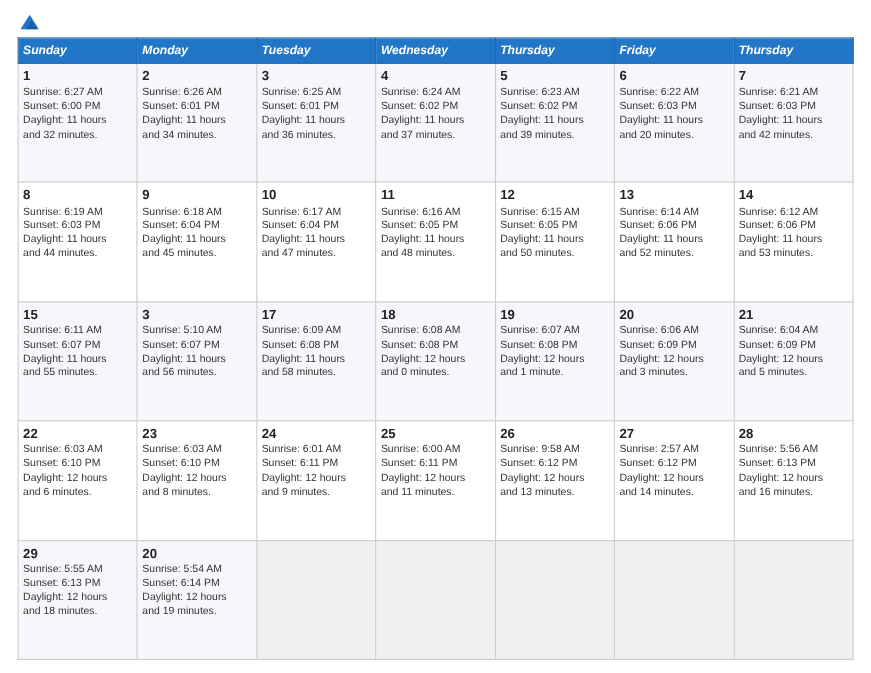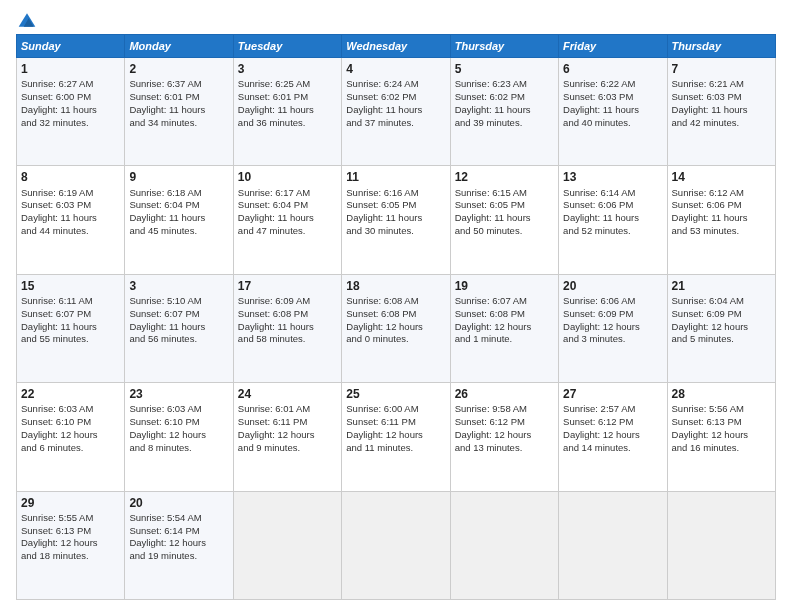--- a/index.html
+++ b/index.html
@@ -142,21 +142,21 @@
     <tr>
           <td class="">
             <span class="day-num">1</span>
             <div>Sunrise: 6:27 AM</div>
             <div>Sunset: 6:00 PM</div>
             <div>Daylight: 11 hours</div>
             <div>and 32 minutes.</div>
           </td>
           <td>
             <span class="day-num">2</span>
-            <div>Sunrise: 6:37 AM</div>
+            <div>Sunrise: 6:26 AM</div>
             <div>Sunset: 6:01 PM</div>
             <div>Daylight: 11 hours</div>
             <div>and 34 minutes.</div>
           </td>
           <td>
             <span class="day-num">3</span>
             <div>Sunrise: 6:25 AM</div>
             <div>Sunset: 6:01 PM</div>
             <div>Daylight: 11 hours</div>
             <div>and 36 minutes.</div>
@@ -173,21 +173,21 @@
             <div>Sunrise: 6:23 AM</div>
             <div>Sunset: 6:02 PM</div>
             <div>Daylight: 11 hours</div>
             <div>and 39 minutes.</div>
           </td>
           <td>
             <span class="day-num">6</span>
             <div>Sunrise: 6:22 AM</div>
             <div>Sunset: 6:03 PM</div>
             <div>Daylight: 11 hours</div>
-            <div>and 40 minutes.</div>
+            <div>and 20 minutes.</div>
           </td>
           <td>
             <span class="day-num">7</span>
             <div>Sunrise: 6:21 AM</div>
             <div>Sunset: 6:03 PM</div>
             <div>Daylight: 11 hours</div>
             <div>and 42 minutes.</div>
           </td>
         </tr>
         <tr>
@@ -210,21 +210,21 @@
             <div>Sunrise: 6:17 AM</div>
             <div>Sunset: 6:04 PM</div>
             <div>Daylight: 11 hours</div>
             <div>and 47 minutes.</div>
           </td>
           <td>
             <span class="day-num">11</span>
             <div>Sunrise: 6:16 AM</div>
             <div>Sunset: 6:05 PM</div>
             <div>Daylight: 11 hours</div>
-            <div>and 30 minutes.</div>
+            <div>and 48 minutes.</div>
           </td>
           <td>
             <span class="day-num">12</span>
             <div>Sunrise: 6:15 AM</div>
             <div>Sunset: 6:05 PM</div>
             <div>Daylight: 11 hours</div>
             <div>and 50 minutes.</div>
           </td>
           <td>
             <span class="day-num">13</span>

